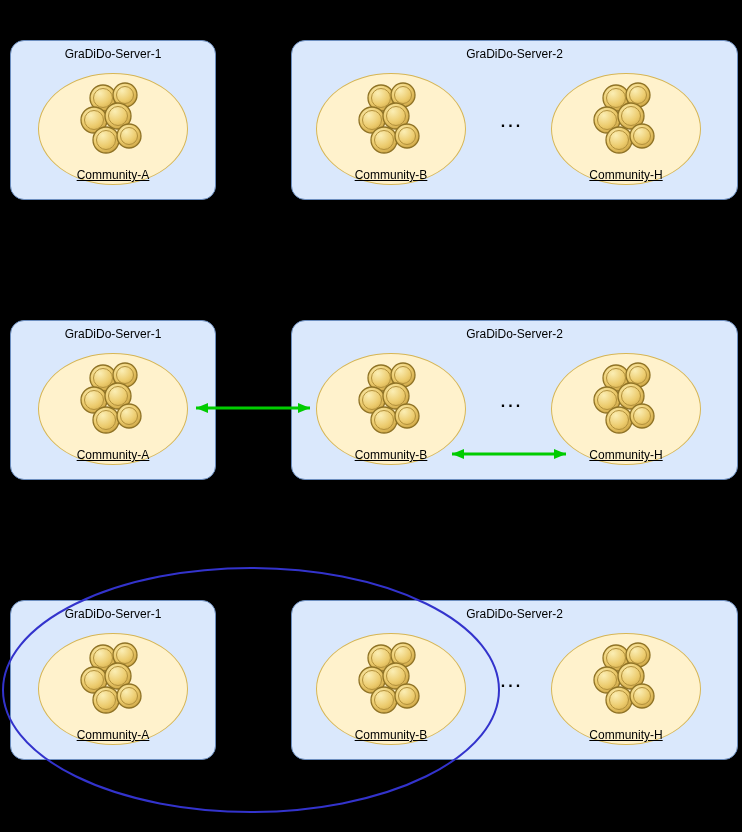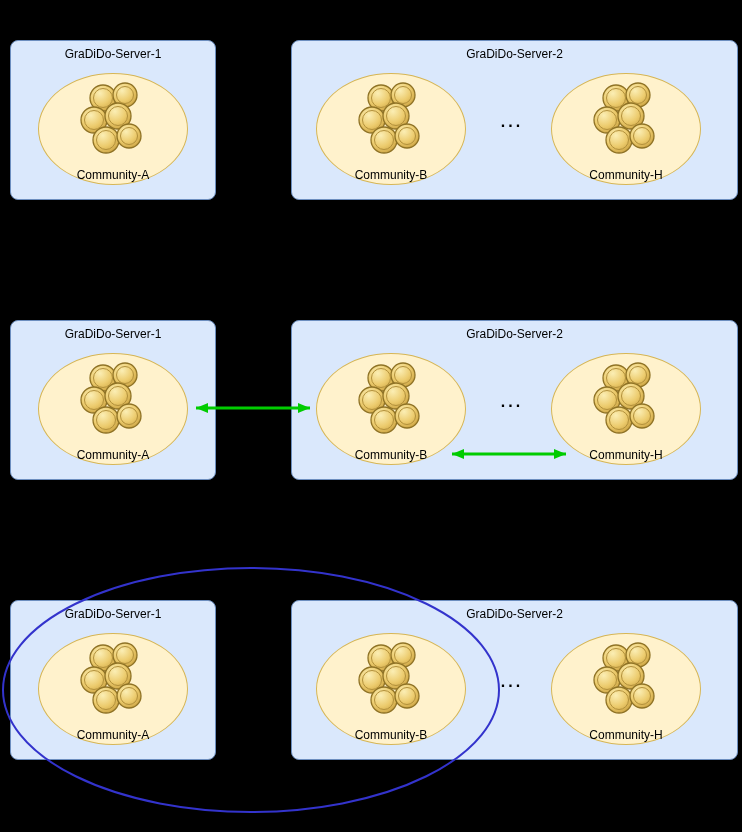--- a/index.html
+++ b/index.html
@@ -3,33 +3,33 @@
 <meta charset="utf-8">
 <style>
   html,body{margin:0;padding:0;}
   body{
     width:742px;height:832px;position:relative;overflow:hidden;
     background:#000000;
     font-family:"Liberation Sans", sans-serif;
   }
   .server{
     position:absolute;height:160px;box-sizing:border-box;
-    background:#dae8fc;border:1px solid #6c8ebf;border-radius:8px;
+    background:#dae8fc;border:1px solid #6c8ebf;border-radius:14px;
   }
   .server-title{
     position:absolute;top:6px;left:0;right:0;text-align:center;
     font-size:12px;color:#000;
   }
   .community{
     position:absolute;top:32px;width:150px;height:112px;box-sizing:border-box;
     background:#fff2cc;border:1px solid #d6b656;border-radius:50%;
   }
   .community-label{
     position:absolute;bottom:2px;left:0;right:0;text-align:center;
-    font-size:12px;color:#000;
+    font-size:12px;color:#000;text-decoration:underline;
   }
   .coins{position:absolute;top:7px;left:50%;transform:translateX(-50%);}
   .dots{
     position:absolute;top:72px;width:44px;text-align:center;
     font-size:16px;font-weight:700;color:#000;letter-spacing:3px;
   }
   .overlay{position:absolute;left:0;top:0;z-index:10;pointer-events:none;}
 </style>
 </head>
 <body>

